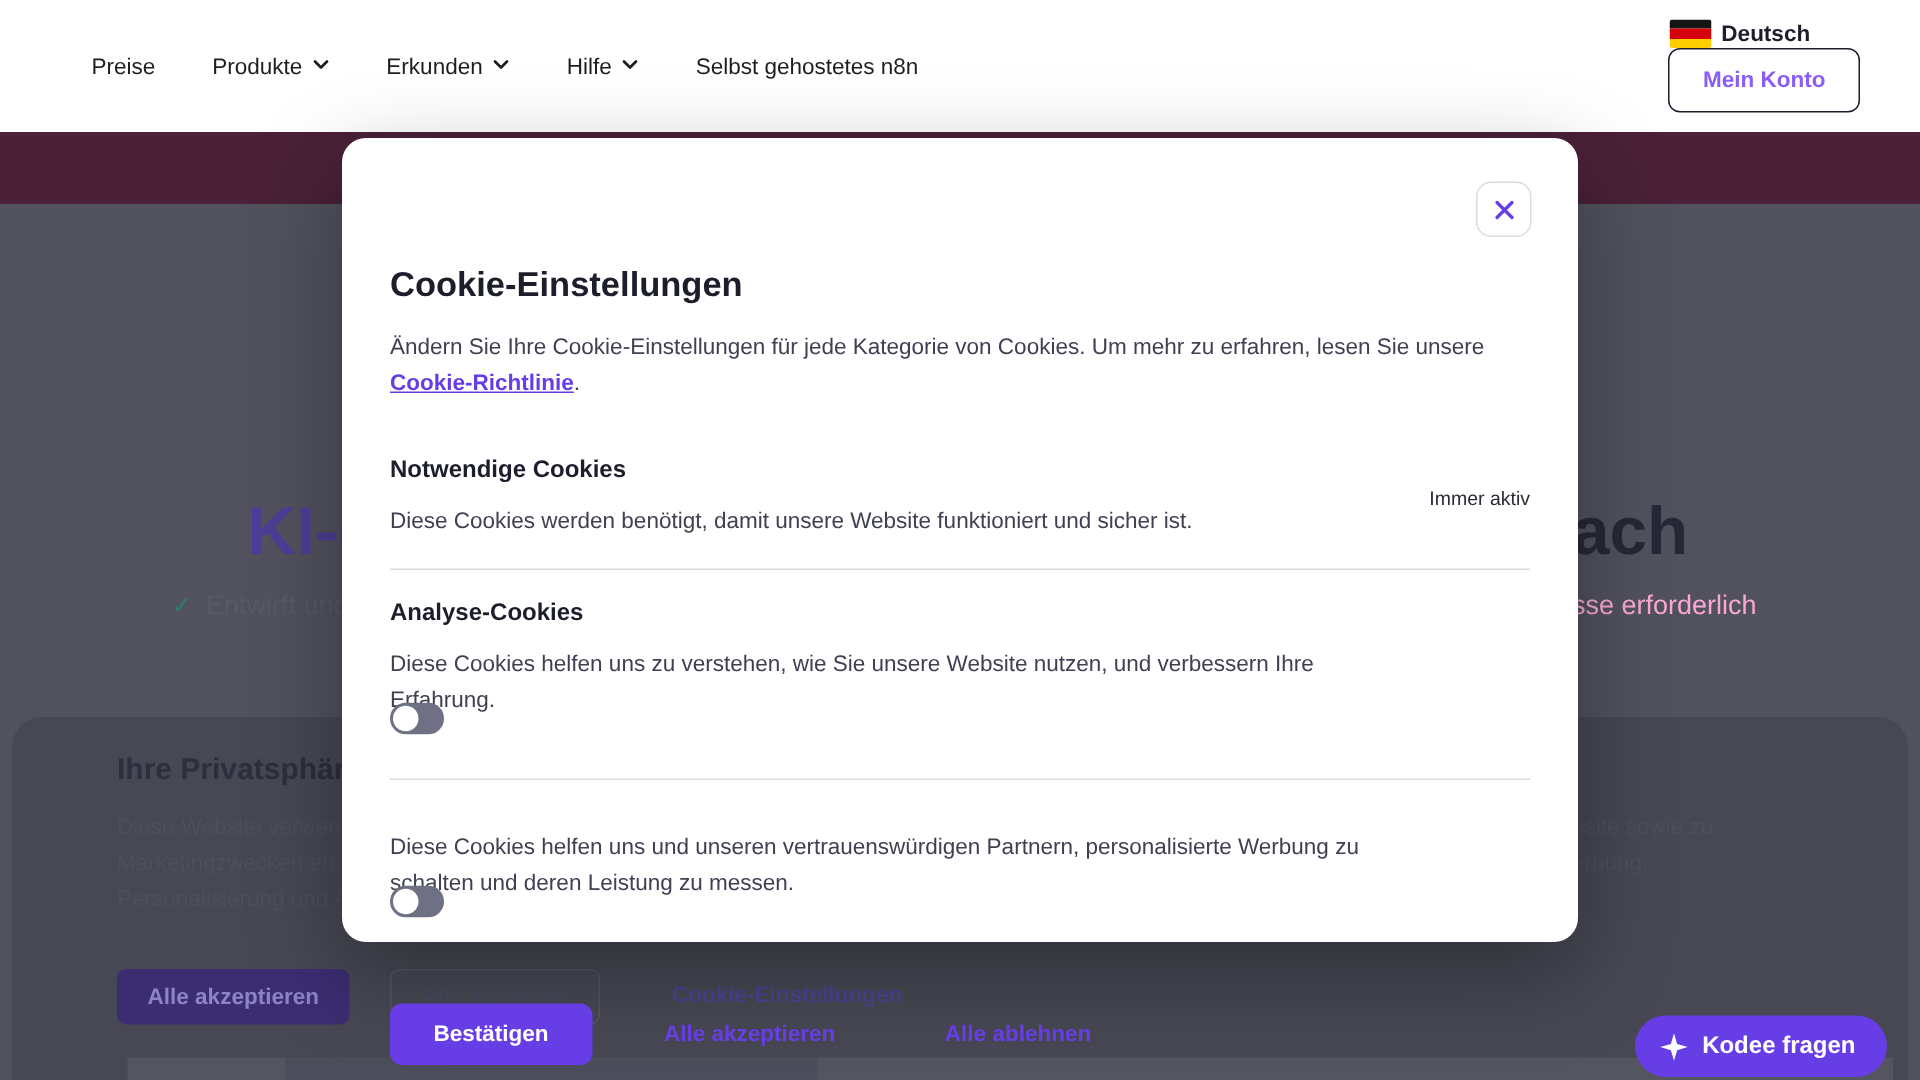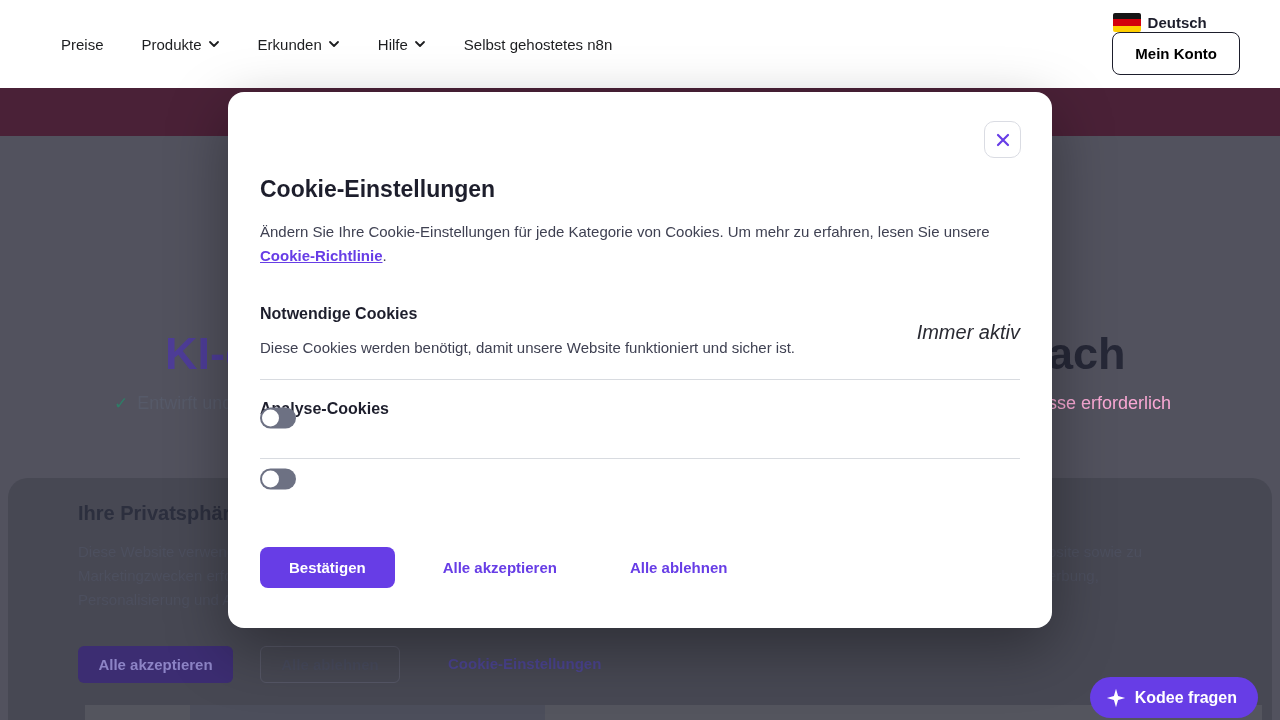--- a/index.html
+++ b/index.html
@@ -13,21 +13,21 @@
   .brand-word { font-size:19px; font-weight:700; letter-spacing:2px; color:#1d1e2c; }
   .nav-links { display:flex; align-items:flex-start; margin-left:42px; gap:0; }
   .nav-item { display:flex; align-items:center; gap:6px; font-size:15px; color:#1d1e20;
     padding:0 19px; cursor:pointer; white-space:nowrap; }
   .nav-right { margin-left:auto; display:flex; align-items:center; margin-right:40px;flex-direction:column; }
   .flag { width:28px; height:19px; border-radius:2px; overflow:hidden; display:flex; flex-direction:column; }
   .flag div { flex:1; }
   .flag .f1 { background:#151515; } .flag .f2 { background:#d3000c; } .flag .f3 { background:#ffce00; }
   .lang-label { font-size:15px; font-weight:700; color:#1d1e2c; margin-left:7px; }
   .account-btn { margin-left:33px; border:1.5px solid #1d1e2c; border-radius:8px;
-    background:#fff; font-size:15px; font-weight:700; color:#000000;
+    background:#fff; font-size:15px; font-weight:700; color:#8b5cf6;
     padding:12px 22px; cursor:pointer; font-family:inherit; }
 
   
   .backdrop { position:absolute; left:0; top:88px; width:1280px; height:632px;
     background:#52525e; z-index:1; }
   .promo-band { position:absolute; left:0; top:0; width:100%; height:48px; background:#4a2137; }
   .hero-headline-left { position:absolute; left:165px; top:240px; font-size:45px;
     font-weight:700; color:#4e3d98; }
   .hero-headline-right { position:absolute; left:1048px; top:240px; font-size:45px;
     font-weight:700; color:#262837; }
@@ -61,21 +61,21 @@
     border:1px solid #dadce3; border-radius:10px; background:#fff; cursor:pointer;
     display:flex; align-items:center; justify-content:center; }
   .modal-title { margin-top:52px; font-size:23px; font-weight:700; color:#1d1e2c; }
   .modal-desc { margin-top:17px; font-size:15px; line-height:24px; color:#3f4152; width:760px; }
   .policy-link { color:#673de6; font-weight:700; text-decoration:underline; cursor:pointer; }
   .section { position:relative; border-bottom:1px solid #d8dbe0; padding:20px 0 19px 0; }
   .section:last-of-type { border-bottom:none; }
   .section-title { font-size:16px; font-weight:700; color:#1d1e2c; }
   .section-desc { margin-top:13px; font-size:15px; line-height:24px; color:#3f4152; width:690px; }
   .section-control { position:absolute; right:0; top:50%; transform:translateY(-50%); }
-  .always-active { font-size:20px; color:#2a2b33;font-style:italic; }
+  .always-active { font-size:13px; color:#2a2b33; }
   .toggle { width:36px; height:21px; border-radius:11px; background:#6d7183;
     position:relative; cursor:pointer; }
   .toggle .knob { position:absolute; left:2px; top:2px; width:17px; height:17px;
     border-radius:50%; background:#fff; }
   .modal-actions { display:flex; align-items:center; margin-top:28px; }
   .btn-confirm { background:#673de6; color:#fff; border:none; border-radius:8px;
     padding:12px 29px; font-size:15px; font-weight:700; cursor:pointer; font-family:inherit; }
   .btn-link { background:none; border:none; color:#673de6; font-size:15px; font-weight:700;
     cursor:pointer; font-family:inherit; }
   .btn-accept-all { margin-left:48px; }
@@ -179,26 +179,28 @@
 
   <div style="margin-top:17px;">
     <div class="section">
       <div class="section-title">Notwendige Cookies</div>
       <div class="section-desc">Diese Cookies werden benötigt, damit unsere Website funktioniert und sicher ist.</div>
       <div class="section-control always-active">Immer aktiv</div>
     </div>
 
     <div class="section">
       <div class="section-title">Analyse-Cookies</div>
+      <div class="section-desc">Diese Cookies helfen uns zu verstehen, wie Sie unsere Website nutzen, und verbessern Ihre Erfahrung.</div>
       <div class="section-control toggle">
           <div class="knob"></div>
         </div>
     </div>
 
     <div class="section">
+      <div class="section-desc">Diese Cookies helfen uns und unseren vertrauenswürdigen Partnern, personalisierte Werbung zu schalten und deren Leistung zu messen.</div>
       <div class="section-control toggle">
           <div class="knob"></div>
         </div>
     </div>
   </div>
 
   <div class="modal-actions">
     <button class="btn-confirm">Bestätigen</button>
     <button class="btn-link btn-accept-all">Alle akzeptieren</button>
     <button class="btn-link btn-reject-all">Alle ablehnen</button>

